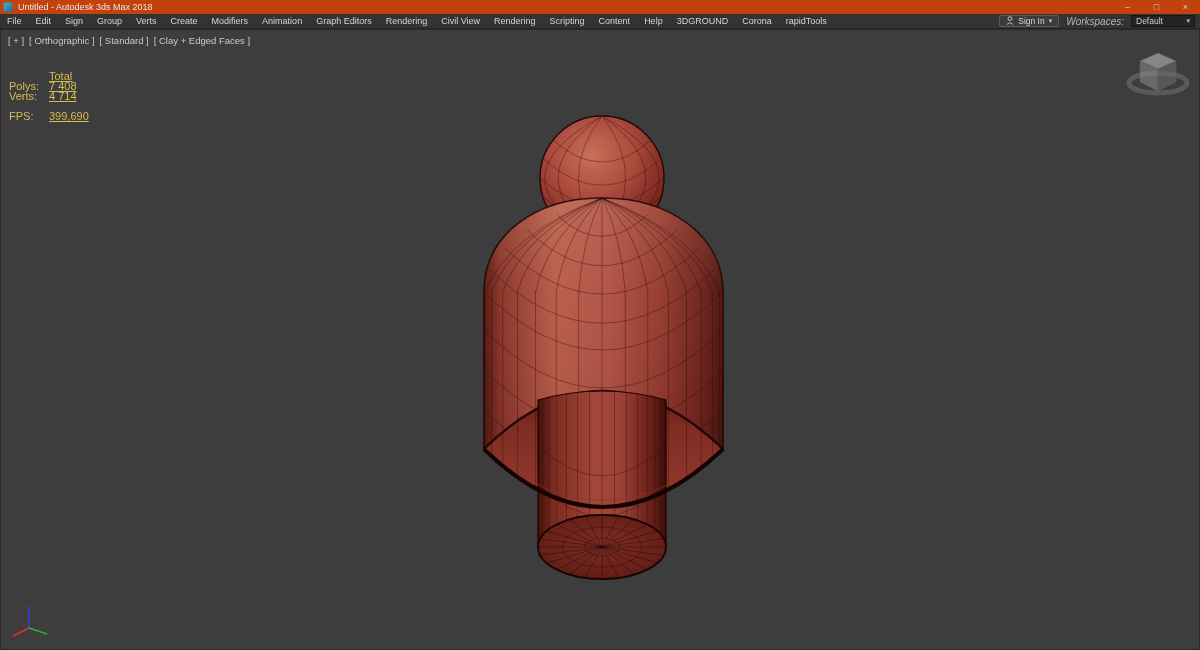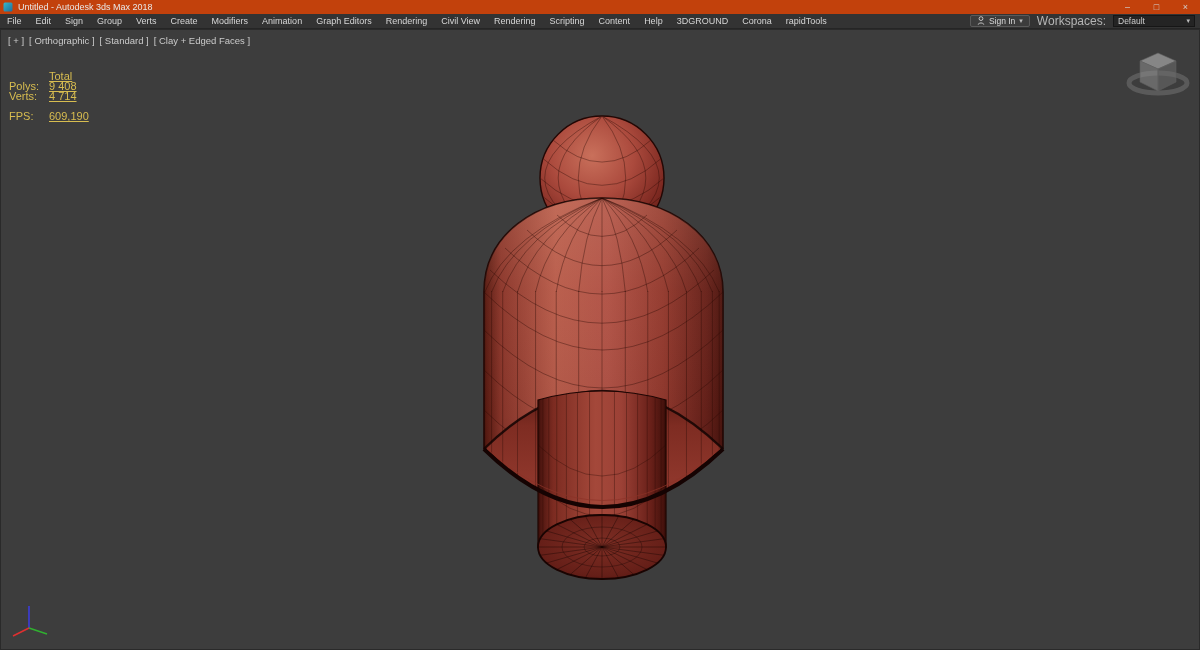--- a/index.html
+++ b/index.html
@@ -18,22 +18,22 @@
   
   .menubar { position:absolute; top:14px; left:0; width:1200px; height:15px;
              background:#333333; border-bottom:1px solid #252525;
              display:flex; align-items:center; font-size:9px; color:#d6d6d6; }
   .menu-item { padding:0 7px; height:100%; display:flex; align-items:center; cursor:default; }
   .menubar-right { margin-left:auto; display:flex; align-items:center; gap:7px; padding-right:5px; }
   .signin { display:flex; align-items:center; gap:4px; border:1px solid #5a5a5a;
             background:#3c3c3c; border-radius:2px; height:12px; padding:0 6px;
             font-size:8.5px; color:#d8d8d8; cursor:default; }
   .caret { font-size:7px; color:#bbbbbb; }
-  .ws-label { color:#b5b5b5; font-size:12px; }
-  .ws-select { width:82px; height:12px; background:#242424; border:1px solid #161616;
+  .ws-label { color:#b5b5b5; font-size:10px;font-style:italic; }
+  .ws-select { width:64px; height:12px; background:#242424; border:1px solid #161616;
                display:flex; align-items:center; justify-content:space-between;
                padding:0 4px; font-size:8.5px; color:#cccccc; cursor:default; }
 
   
   .viewport { position:absolute; top:29px; left:0; width:1200px; height:621px;
               background:#3d3d3d; border:1px solid #2a2a2a; }
   #scene { position:absolute; top:0; left:0; }
   .vp-label { position:absolute; top:5px; left:7px; font-size:9.5px; color:#cbcbcb;
               display:flex; gap:5px; }
   .vp-label span { cursor:default; }
@@ -293,24 +293,24 @@
 
   <div class="vp-label">
     <span>[ + ]</span>
     <span>[ Orthographic ]</span>
     <span>[ Standard ]</span>
     <span>[ Clay + Edged Faces ]</span>
   </div>
 
   <div class="stats">
     <div class="srow"><span class="slabel"></span><span>Total</span></div>
-    <div class="srow"><span class="slabel">Polys:</span><span>9 408</span></div>
+    <div class="srow"><span class="slabel">Polys:</span><span>7 408</span></div>
     <div class="srow"><span class="slabel">Verts:</span><span>4 714</span></div>
     <div class="sgap"></div>
-    <div class="srow"><span class="slabel">FPS:</span><span>609,190</span></div>
+    <div class="srow"><span class="slabel">FPS:</span><span>399,690</span></div>
   </div>
 
   <div class="viewcube">
     <svg width="66" height="62" viewBox="0 0 66 62">
       <ellipse cx="33" cy="42" rx="29" ry="10" fill="none" stroke="#a0a0a0" stroke-opacity="0.3" stroke-width="5"></ellipse>
       <polygon points="15,20 33,12 51,20 33,28" fill="#c2c2c2" fill-opacity="0.55" stroke="#5e5e5e" stroke-opacity="0.6"></polygon>
       <polygon points="15,20 33,28 33,50 15,41" fill="#8e8e8e" fill-opacity="0.55" stroke="#5e5e5e" stroke-opacity="0.6"></polygon>
       <polygon points="33,28 51,20 51,41 33,50" fill="#6e6e6e" fill-opacity="0.55" stroke="#5e5e5e" stroke-opacity="0.6"></polygon>
     </svg>
   </div>

